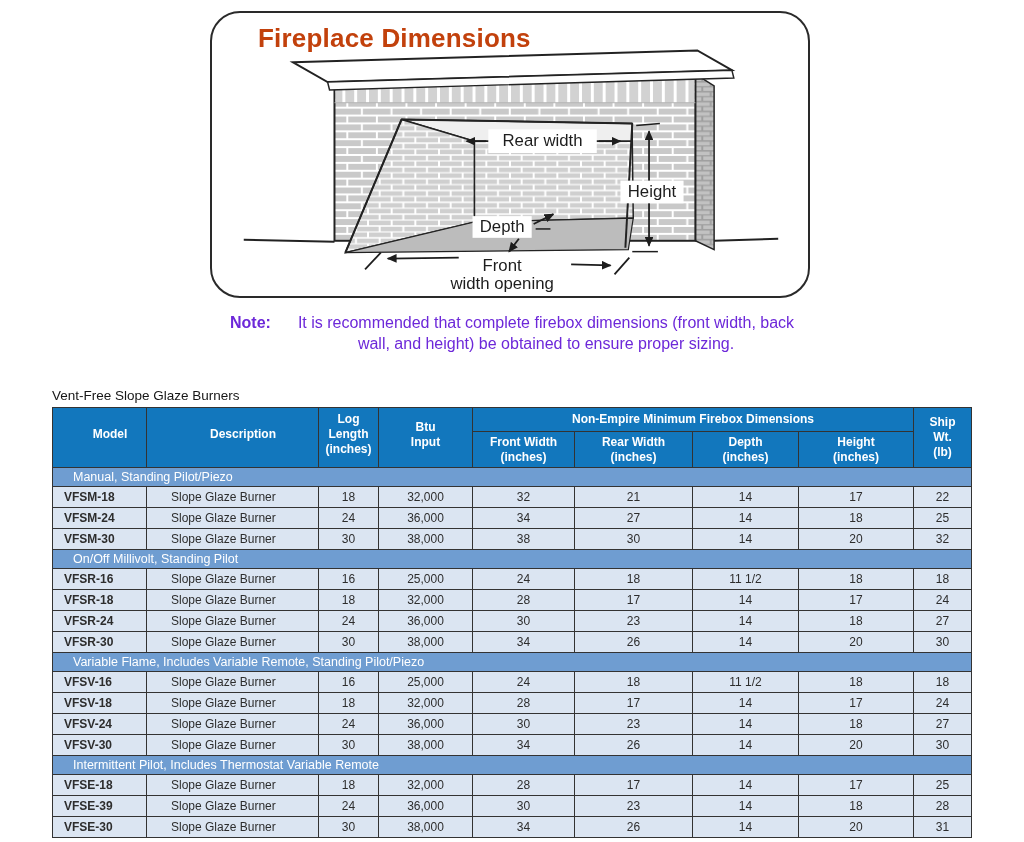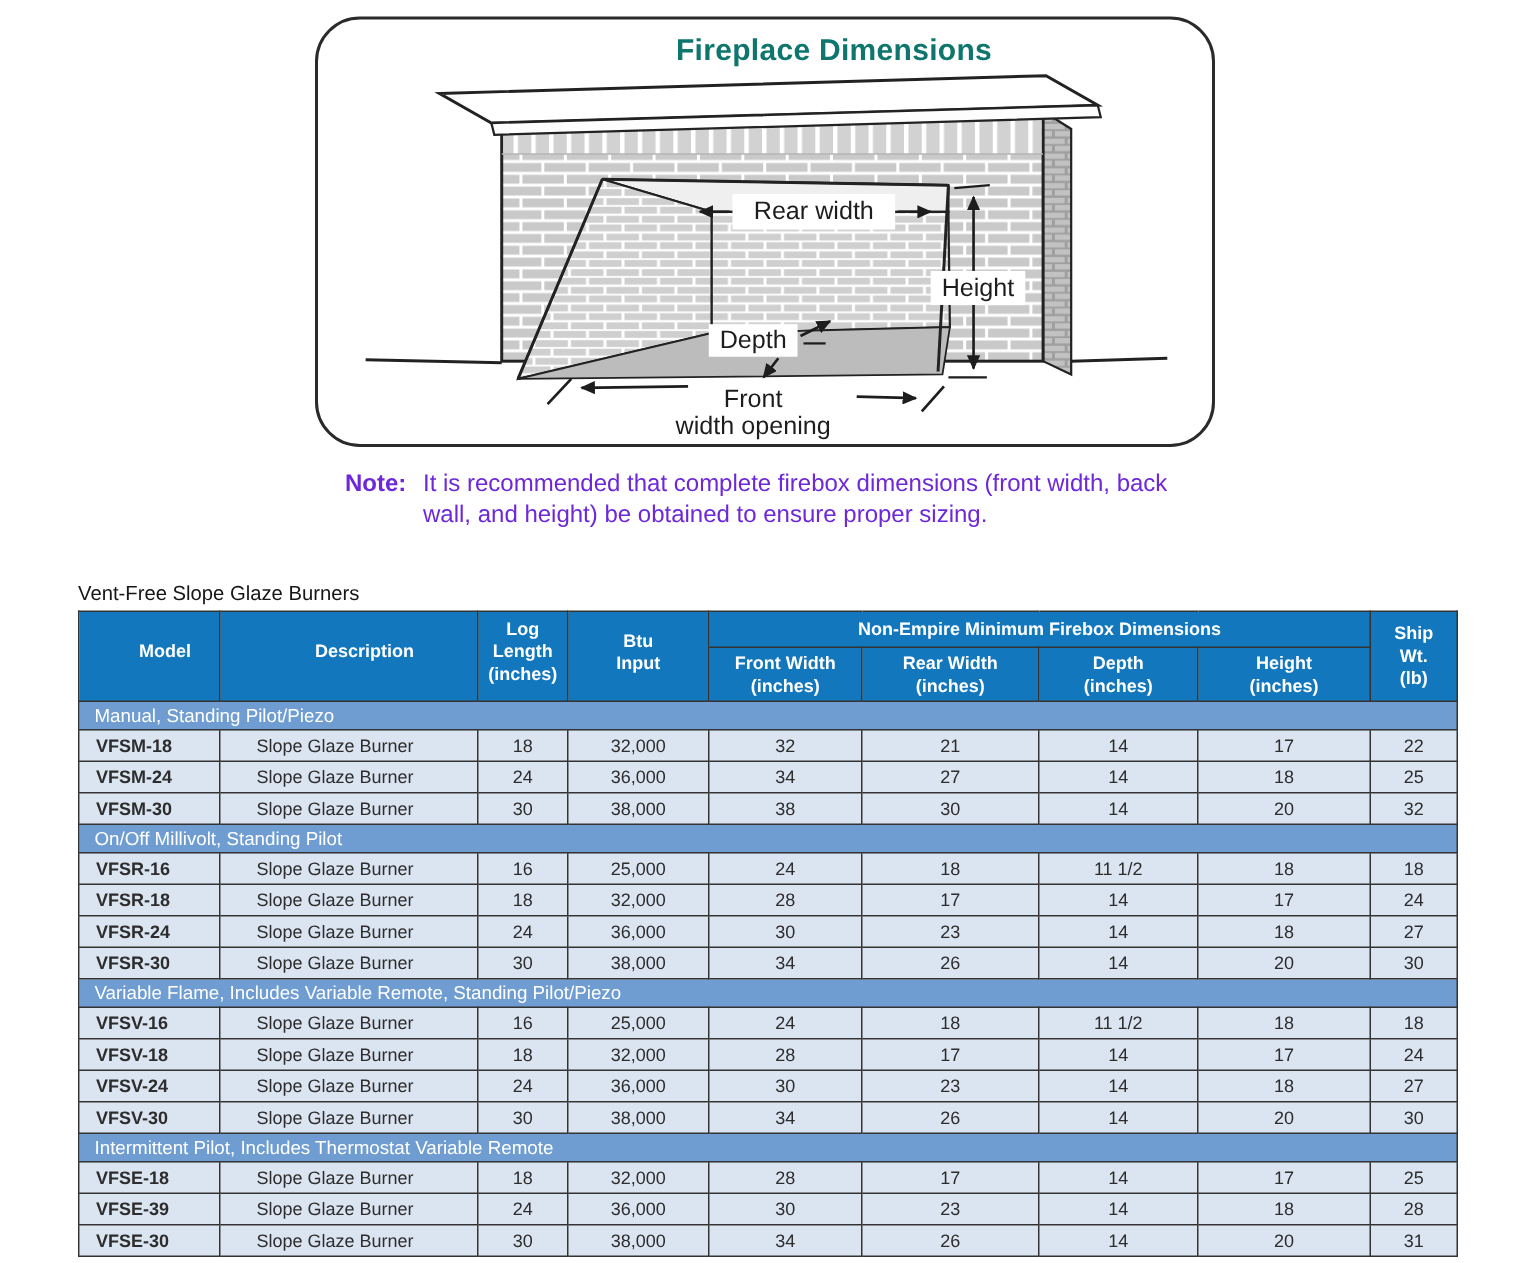--- a/index.html
+++ b/index.html
@@ -5,34 +5,34 @@
   * { margin:0; padding:0; box-sizing:border-box; }
   html,body { width:1024px; height:842px; background:#ffffff; font-family:"Liberation Sans", sans-serif; }
   #page { position:relative; width:1024px; height:842px; background:#fff; overflow:hidden; }
 
   
   .diagram-box {
     position:absolute; left:210px; top:11px; width:600px; height:287px;
     border:2.5px solid #2a2a2a; border-radius:30px; background:#fff;
   }
   .diagram-title {
-    position:absolute; top:10px; left:0; width:100%; text-align:center;
+    position:absolute; top:10px; left:0; width:100%; text-align:left;
     transform:translateX(46px);
-    font-size:20px; font-weight:bold; color:#0f766e; letter-spacing:0.2px;
+    font-size:26px; font-weight:bold; color:#c2410c; letter-spacing:0.2px;
   }
   .diagram-svg { position:absolute; left:0; top:0; width:100%; height:100%; }
   .dim-label { font-family:"Liberation Sans", sans-serif; font-size:17px; fill:#1d1d1d; }
 
   
   .note {
     position:absolute; left:230px; top:312px; width:585px;
     display:flex; font-size:16px; color:#6d28d9; line-height:1.32;
   }
   .note-label { font-weight:bold; width:52px; flex:0 0 52px; }
-  .note-text { width:528px; }
+  .note-text { width:528px;text-align:center; }
 
   
   .table-title {
     position:absolute; left:52px; top:388px;
     font-size:13.5px; font-weight:normal; color:#161616;
   }
   table.spec-table {
     position:absolute; left:52px; top:407px; width:919px;
     border-collapse:collapse; table-layout:fixed;
     font-size:12px;
@@ -41,21 +41,21 @@
   .spec-table thead th {
     background:var(--header-blue, #1277bd); color:#fff; font-weight:bold;
     text-align:center; vertical-align:middle; white-space:pre-line; line-height:1.25;
   }
   tr.head-top { height:24px; }
   tr.head-sub { height:36px; }
   th.th-bottom { vertical-align:bottom; padding-bottom:6px; }
   th.th-left   { text-align:left; padding-left:21px;margin-top:16px; }
   td.section-cell {
     background:var(--section-blue, #6f9dd1); color:#fff;
-    height:18px; line-height:18px; padding-left:10px; font-size:12.5px;
+    height:18px; line-height:18px; padding-left:20px; font-size:12.5px;
     text-align:left;
   }
   .spec-table tbody td.data-cell {
     background:var(--row-blue, #dbe5f2); color:#2d2d2d;
     height:20px; line-height:20px; text-align:center;
   }
   td.cell-model { font-weight:bold; color:#1b1b1b; text-align:left !important; padding-left:11px;margin-left:39px; }
   td.cell-desc  { text-align:left !important; padding-left:24px; }
 </style>
 </head>

